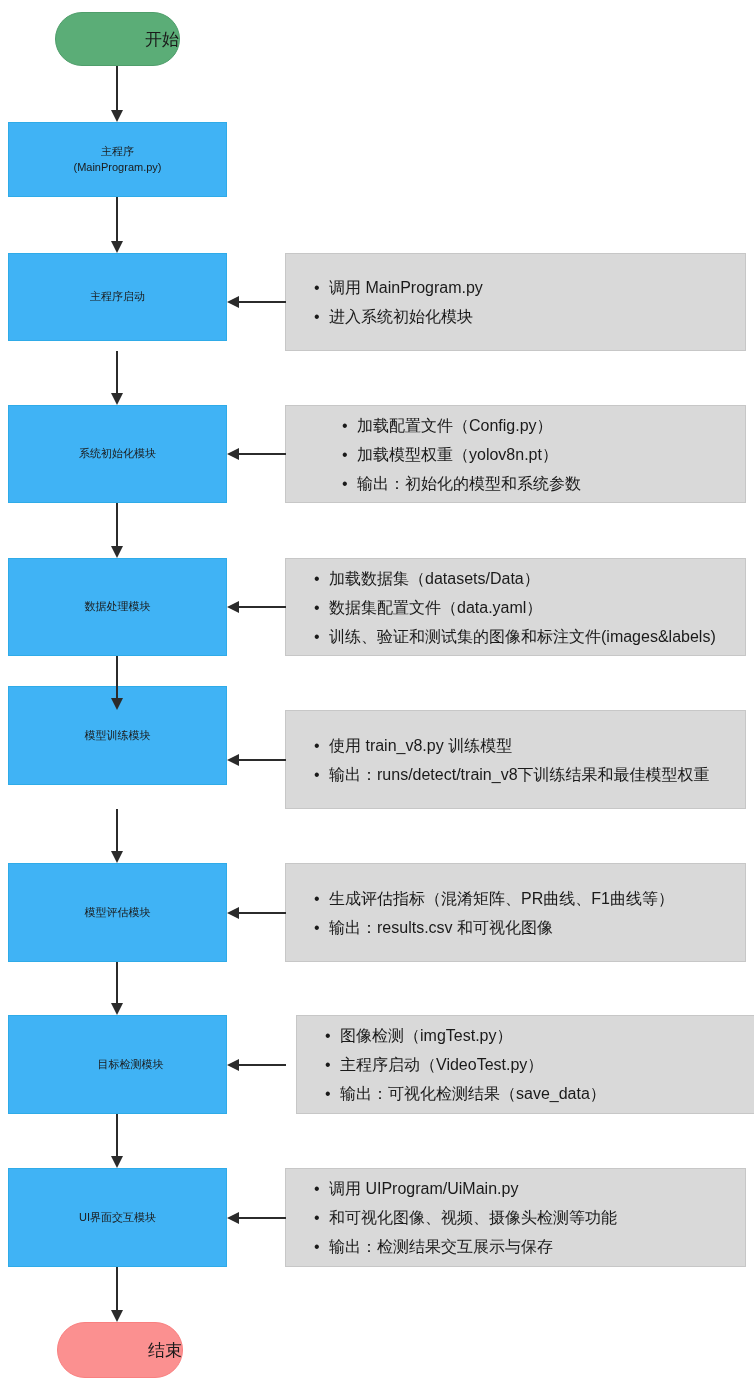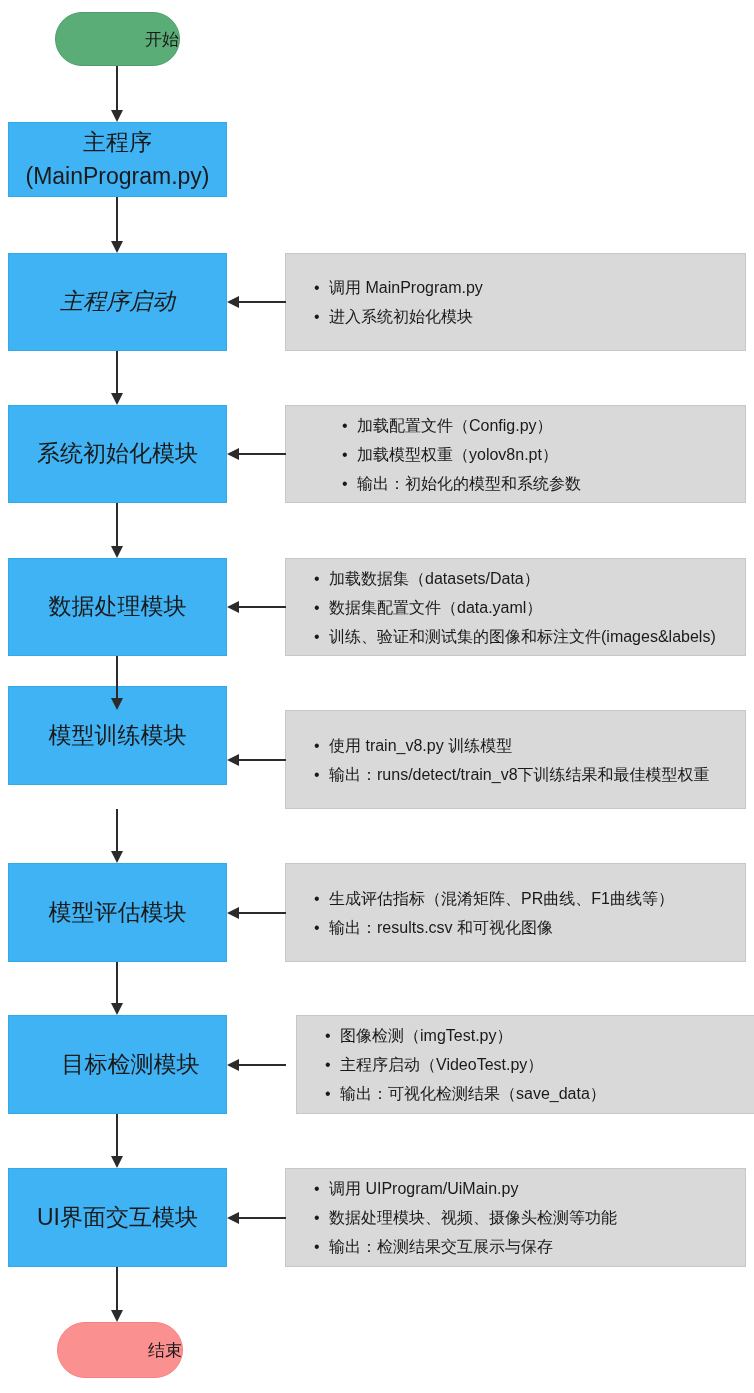--- a/index.html
+++ b/index.html
@@ -20,21 +20,21 @@
     font-size:17px; border-radius:28px; box-sizing:border-box;
   }
   .pill.start{ left:55px; top:12px; width:125px; height:54px;
     background:var(--c-start_fill); border:1px solid var(--c-start_border); }
   .pill.end{ left:57px; top:1322px; width:126px; height:56px;
     background:var(--c-end_fill); border:1px solid var(--c-end_border); }
   .bluebox{
     position:absolute; left:8px; width:219px; box-sizing:border-box;
     background:var(--c-process_fill); border:1px solid var(--c-process_border);
     display:flex; flex-direction:column; align-items:center; justify-content:center;
-    text-align:center; font-size:23px; line-height:1.45;
+    text-align:center; font-size:11px; line-height:1.45;
   }
   .note{
     position:absolute; left:285px; width:461px; box-sizing:border-box;
     background:var(--c-note_fill); border:1px solid var(--c-note_border);
     display:flex; align-items:center; font-size:16px;
   }
   .note ul{ list-style:none; margin:0 10px 0 28px; padding:0; }
   .note li{ position:relative; padding-left:15px; line-height:29px; white-space:nowrap; }
   .note li::before{ content:"•"; position:absolute; left:0; top:0; }
   
@@ -59,21 +59,21 @@
 
   <div class="pill start">
     <span>开始</span>
   </div>
 
   <div class="bluebox" style="top:122px;height:75px;">
     <span>主程序</span>
     <span>(MainProgram.py)</span>
   </div>
 
-  <div class="bluebox" style="top:253px;height:98px;font-style:italic;">
+  <div class="bluebox" style="top:253px;height:88px;">
     <span>主程序启动</span>
   </div>
   <div class="note" style="top:253px;height:98px;">
     <ul>
         <li>调用 MainProgram.py</li>
         <li>进入系统初始化模块</li>
       </ul>
   </div>
   <div class="harrow" style="top:302px;"></div>
 
@@ -134,21 +134,21 @@
       </ul>
   </div>
   <div class="harrow" style="top:1065px;"></div>
 
   <div class="bluebox" style="top:1168px;height:99px;">
     <span>UI界面交互模块</span>
   </div>
   <div class="note" style="top:1168px;height:99px;">
     <ul>
         <li>调用 UIProgram/UiMain.py</li>
-        <li>数据处理模块、视频、摄像头检测等功能</li>
+        <li>和可视化图像、视频、摄像头检测等功能</li>
         <li>输出：检测结果交互展示与保存</li>
       </ul>
   </div>
   <div class="harrow" style="top:1218px;"></div>
 
   <div class="pill end">
     <span>结束</span>
   </div>
 
   <div class="varrow" style="top:66px;height:56px;"></div>

